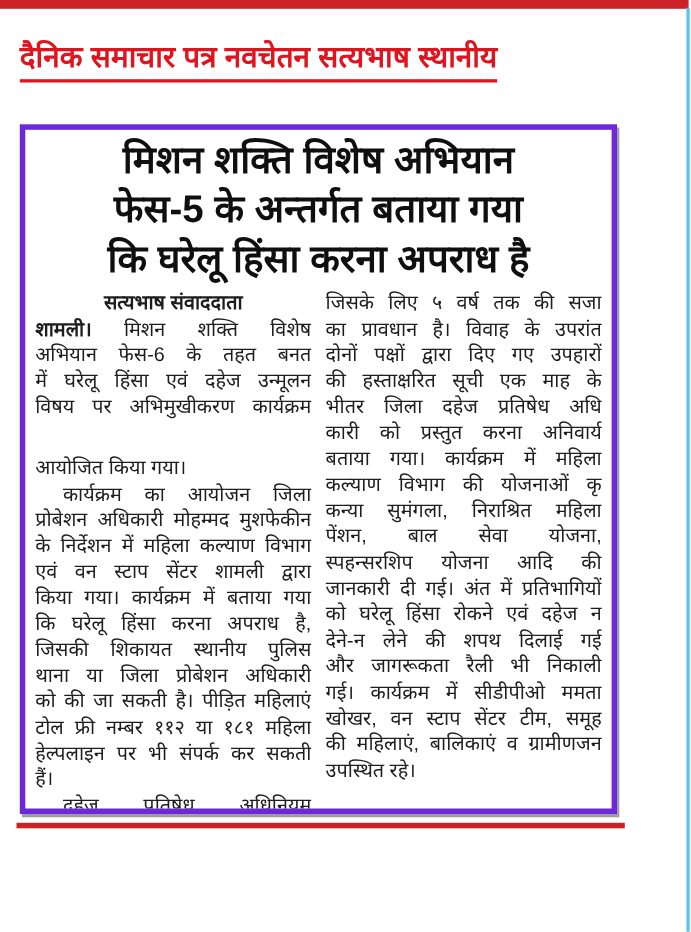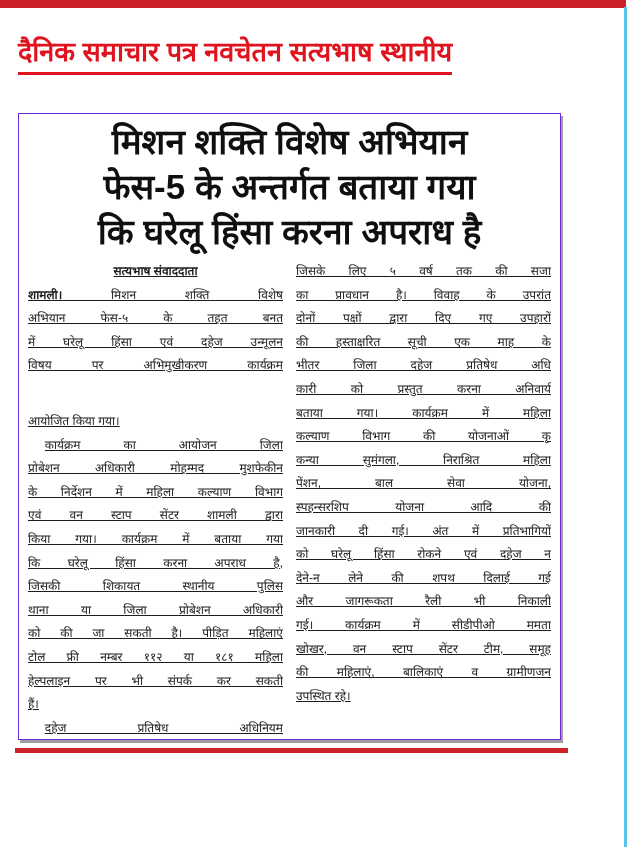--- a/index.html
+++ b/index.html
@@ -15,33 +15,33 @@
   }
   .top-rule{position:absolute;left:0;top:0;width:626px;height:8px;background:var(--red_rule);}
   .cyan-rule{position:absolute;left:624px;top:7px;width:3px;height:840px;background:var(--cyan_rule);}
   .masthead{
     position:absolute;left:18px;top:32px;
     font-size:27px;font-weight:bold;color:var(--red_text);
     border-bottom:3px solid var(--red_text);padding-bottom:3px;white-space:nowrap;
   }
   .article-box{
     position:absolute;left:18px;top:113px;width:543px;height:627px;
-    box-sizing:border-box;border:1px solid #6d28d9;background:#fff;
+    box-sizing:border-box;border:5px solid #6d28d9;background:#fff;
     overflow:hidden;box-shadow:2px 3px 0 rgba(40,40,40,.45);
   }
   .headline{margin:5px 6px 2px 6px;}
   .hl-line{
     text-align:center;font-weight:bold;color:#0f0f0f;
     font-size:35px;line-height:45px;max-height:45px;overflow:hidden;white-space:nowrap;
   }
   .columns{display:flex;gap:13px;padding:4px 9px 0 9px;}
   .col{flex:1 1 0;min-width:0;}
   .line{
-    font-size:12px;line-height:23.6px;max-height:23.6px;overflow:hidden;
-    color:var(--ink);text-align:justify;text-align-last:justify;text-decoration:underline;
+    font-size:18px;line-height:23.6px;max-height:23.6px;overflow:hidden;
+    color:var(--ink);text-align:justify;text-align-last:justify;
   }
   .line b{font-weight:bold;}
   .bottom-rule{position:absolute;left:15px;top:748px;width:553px;height:5px;background:var(--red_rule);}
 </style>
 </head>
 <body>
 
 <div class="top-rule"></div>
 <div class="cyan-rule"></div>
 
@@ -52,21 +52,21 @@
   <div class="headline">
       <div class="hl-line"><span>मिशन शक्ति विशेष अभियान</span></div>
       <div class="hl-line"><span>फेस-5 के अन्तर्गत बताया गया</span></div>
       <div class="hl-line"><span>कि घरेलू हिंसा करना अपराध है</span></div>
     </div>
 
   <div class="columns">
     <div class="col">
         <div class="line" style="text-align: center; text-align-last: center;"><b>सत्यभाष संवाददाता</b><span></span></div>
         <div class="line"><b>शामली।</b><span> मिशन शक्ति विशेष</span></div>
-        <div class="line"><b></b><span>अभियान फेस-५ के तहत बनत</span></div>
+        <div class="line"><b></b><span>अभियान फेस-6 के तहत बनत</span></div>
         <div class="line"><b></b><span>में घरेलू हिंसा एवं दहेज उन्मूलन</span></div>
         <div class="line"><b></b><span>विषय पर अभिमुखीकरण कार्यक्रम</span></div>
         <div class="line" style="text-align: left; text-align-last: left; margin-top: 32px;"><b></b><span>आयोजित किया गया।</span></div>
         <div class="line" style="text-indent: 1.4em;"><b></b><span>कार्यक्रम का आयोजन जिला</span></div>
         <div class="line"><b></b><span>प्रोबेशन अधिकारी मोहम्मद मुशफेकीन</span></div>
         <div class="line"><b></b><span>के निर्देशन में महिला कल्याण विभाग</span></div>
         <div class="line"><b></b><span>एवं वन स्टाप सेंटर शामली द्वारा</span></div>
         <div class="line"><b></b><span>किया गया। कार्यक्रम में बताया गया</span></div>
         <div class="line"><b></b><span>कि घरेलू हिंसा करना अपराध है,</span></div>
         <div class="line"><b></b><span>जिसकी शिकायत स्थानीय पुलिस</span></div>

